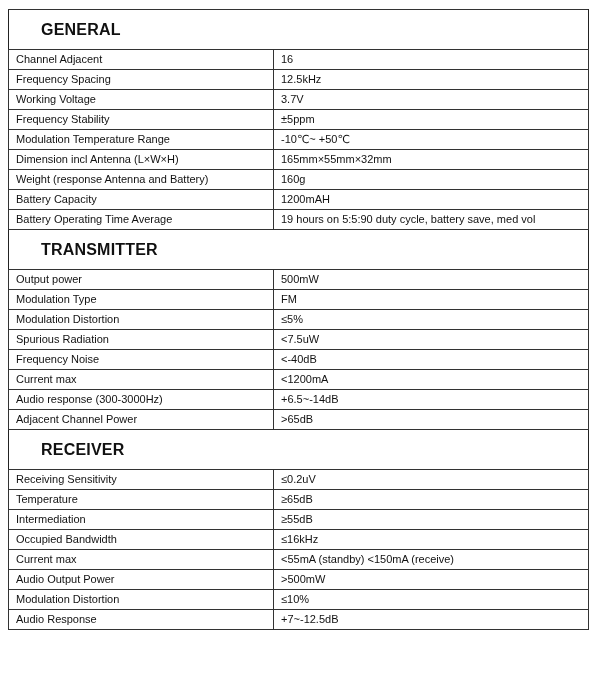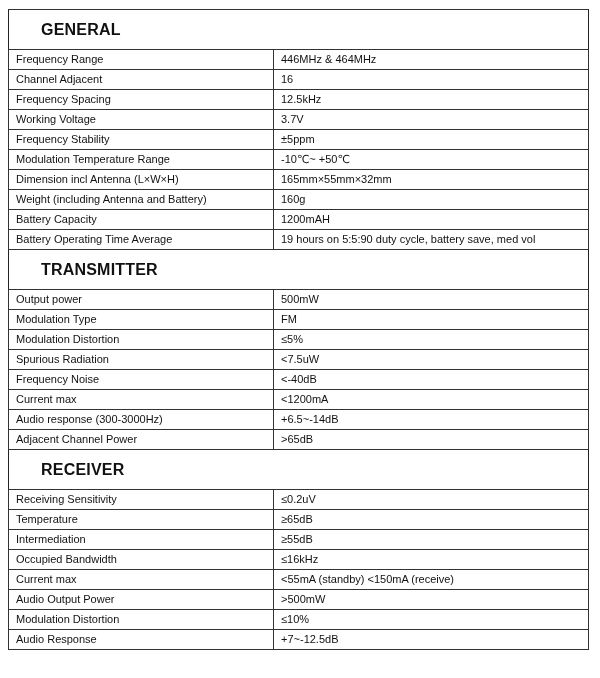--- a/index.html
+++ b/index.html
@@ -54,24 +54,20 @@
 <table class="spec-table">
   <colgroup>
       <col class="c1">
       <col class="c2">
     </colgroup>
   <tbody id="spec-body">
       <tr class="section">
         <td colspan="2">GENERAL</td>
       </tr>
       <tr>
-        <td>Frequency Range</td>
-        <td>446MHz &amp; 464MHz</td>
-      </tr>
-      <tr>
         <td>Channel Adjacent</td>
         <td>16</td>
       </tr>
       <tr>
         <td>Frequency Spacing</td>
         <td>12.5kHz</td>
       </tr>
       <tr>
         <td>Working Voltage</td>
         <td>3.7V</td>
@@ -82,21 +78,21 @@
       </tr>
       <tr>
         <td>Modulation Temperature Range</td>
         <td>-10℃~ +50℃</td>
       </tr>
       <tr>
         <td>Dimension incl Antenna (L×W×H)</td>
         <td>165mm×55mm×32mm</td>
       </tr>
       <tr>
-        <td>Weight (including Antenna and Battery)</td>
+        <td>Weight (response Antenna and Battery)</td>
         <td>160g</td>
       </tr>
       <tr>
         <td>Battery Capacity</td>
         <td>1200mAH</td>
       </tr>
       <tr>
         <td>Battery Operating Time Average</td>
         <td>19 hours on 5:5:90 duty cycle, battery save, med vol</td>
       </tr>

